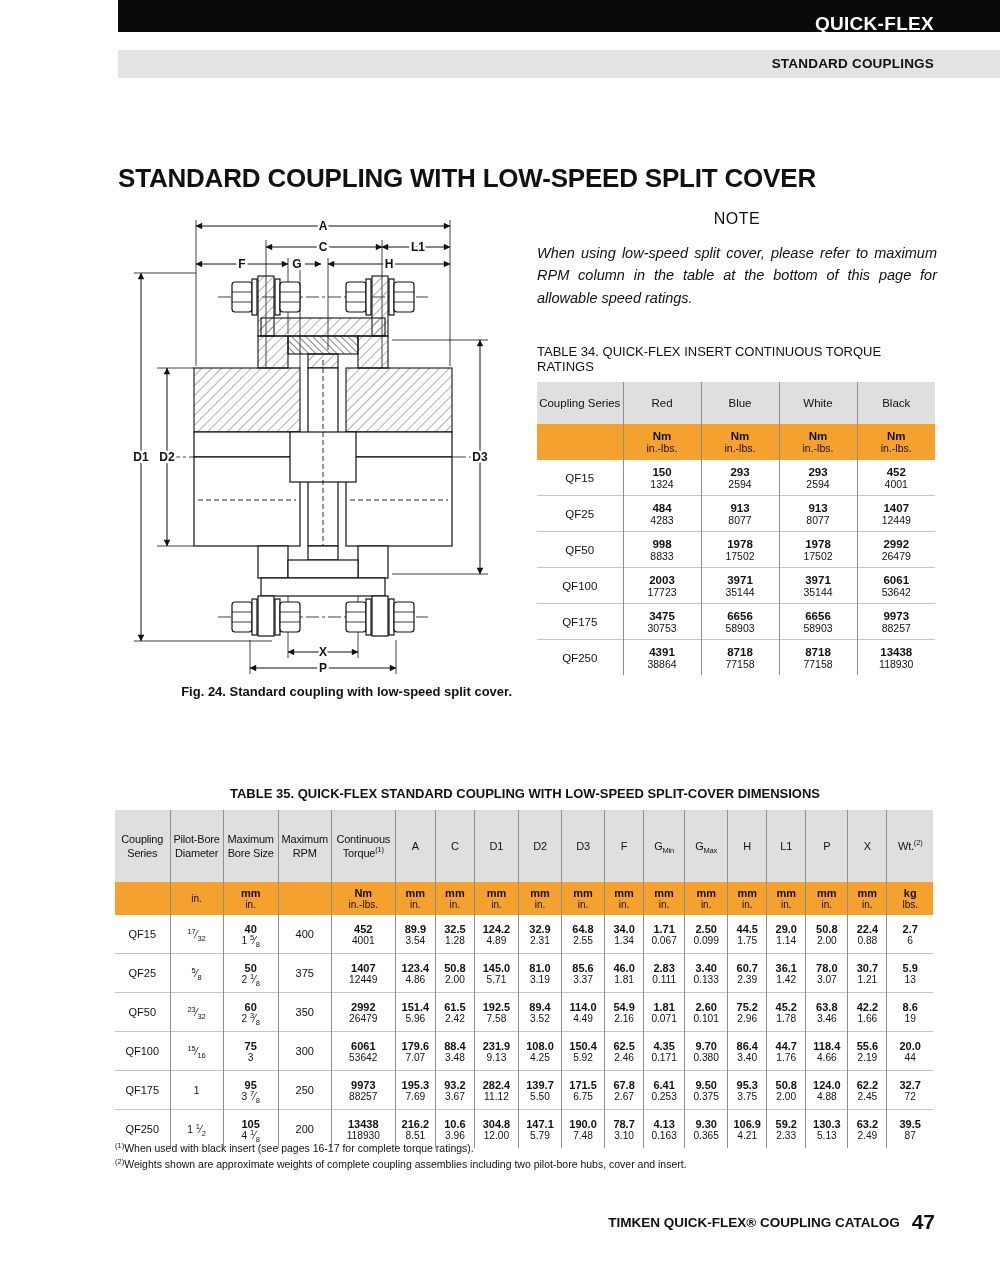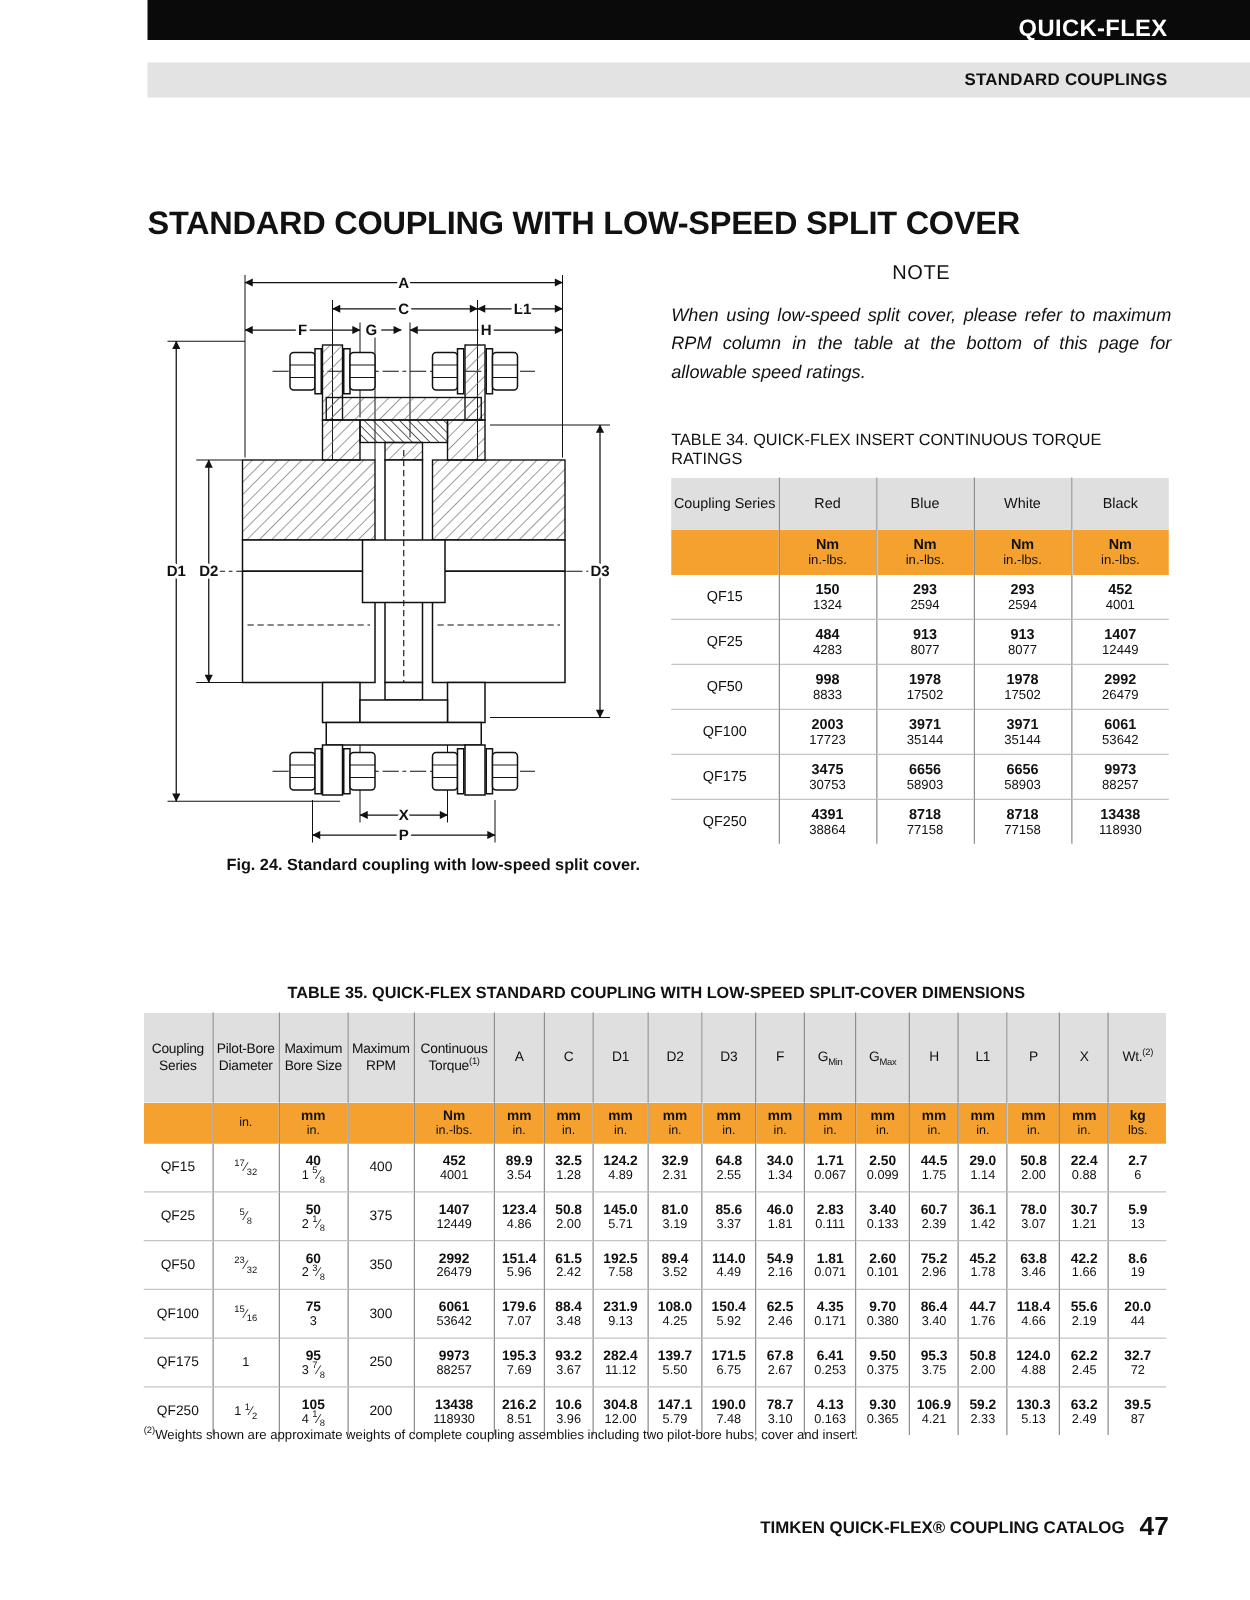--- a/index.html
+++ b/index.html
@@ -493,18 +493,19 @@
           <td><b>59.2</b>2.33</td>
           <td><b>130.3</b>5.13</td>
           <td><b>63.2</b>2.49</td>
           <td><b>39.5</b>87</td>
         </tr>
       </tbody>
   </table>
 </div>
 
 <div class="footnotes">
+  <div><sup>(1)</sup><span>When used with black insert (see pages 16-17 for complete torque ratings).</span></div>
   <div><sup>(2)</sup><span>Weights shown are approximate weights of complete coupling assemblies including two pilot-bore hubs, cover and insert.</span></div>
 </div>
 
 <div class="footer">
   <span class="flabel">TIMKEN QUICK-FLEX® COUPLING CATALOG</span><span class="fpage">47</span>
 </div>
 
 </body></html>

